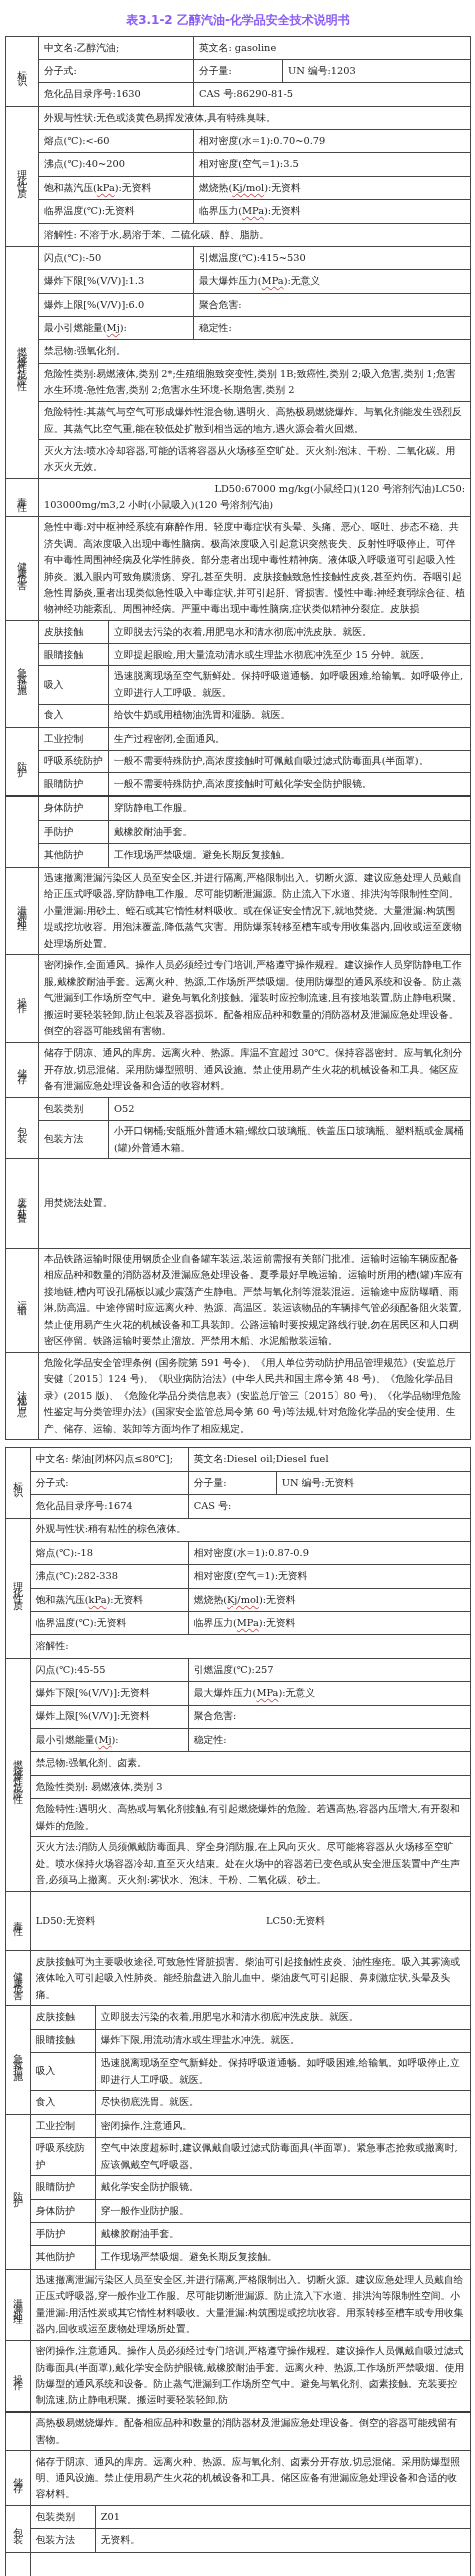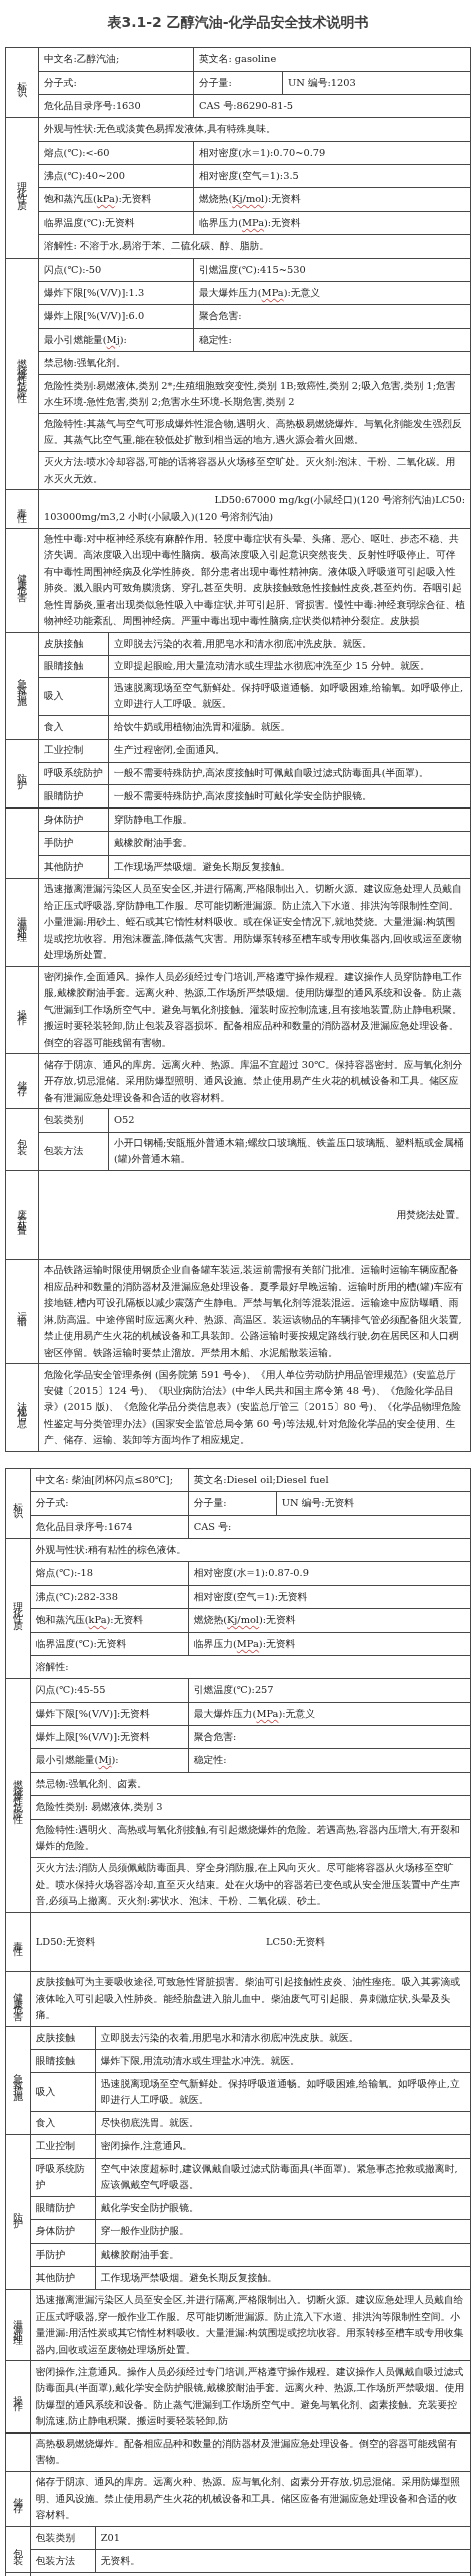--- a/index.html
+++ b/index.html
@@ -1,30 +1,30 @@
 <!DOCTYPE html>
 <html style="font-size:11.6px"><head>
 <meta charset="utf-8">
 <style>
   html,body{margin:0;padding:0;background:#ffffff;}
   body{width:476px;font-family:"DejaVu Serif","Liberation Serif",serif;color:#1d1d1d;}
   .page{padding:5.8px 0 10px;}
   .tbl-title{font-family:"DejaVu Sans","Liberation Sans",sans-serif;font-weight:bold;
-             font-size:14px;line-height:1.3;text-align:center;color:#404040;margin:7.2px 0 6.5px;}
+             font-size:12px;line-height:1.3;text-align:center;color:#8b5cf6;margin:7.2px 0 6.5px;}
   .tbl-title.second{margin-top:20px;}
-  table.msds{width:465px;margin:16px auto;border-collapse:collapse;table-layout:fixed;
+  table.msds{width:465px;margin:7px auto;border-collapse:collapse;table-layout:fixed;
              border:1.4px solid #303030;font-size:9.8px;}
   .msds td{border:0.7px solid #474747;padding:2.2px 5px;line-height:1.68;
            vertical-align:middle;word-break:break-all;}
   tr.kv>td{height:21px;padding-top:0.7px;padding-bottom:0.7px;}
   td.vlab{text-align:center;padding:1.4px 0;}
   .vtxt{writing-mode:vertical-rl;text-orientation:upright;letter-spacing:5.8px;
         display:inline-block;line-height:1.05;}
   tr.pgbrk>td{border-top:2.2px solid #3a3a3a;}
-  td.tall120{height:84px;text-align:right;}
+  td.tall120{height:84px;}
   td.tall190{height:135px;}
   td.tall80{height:54px;}
   .ldrow{display:flex;justify-content:flex-end;}
   .ldrow2{display:flex;gap:20px;}
   .ldrow2 .half{width:49%;display:inline-block;}
   .wavy{text-decoration:underline wavy #d03c3c;text-decoration-thickness:0.7px;text-underline-offset:2.2px;}
 </style>
 </head>
 <body>
 

